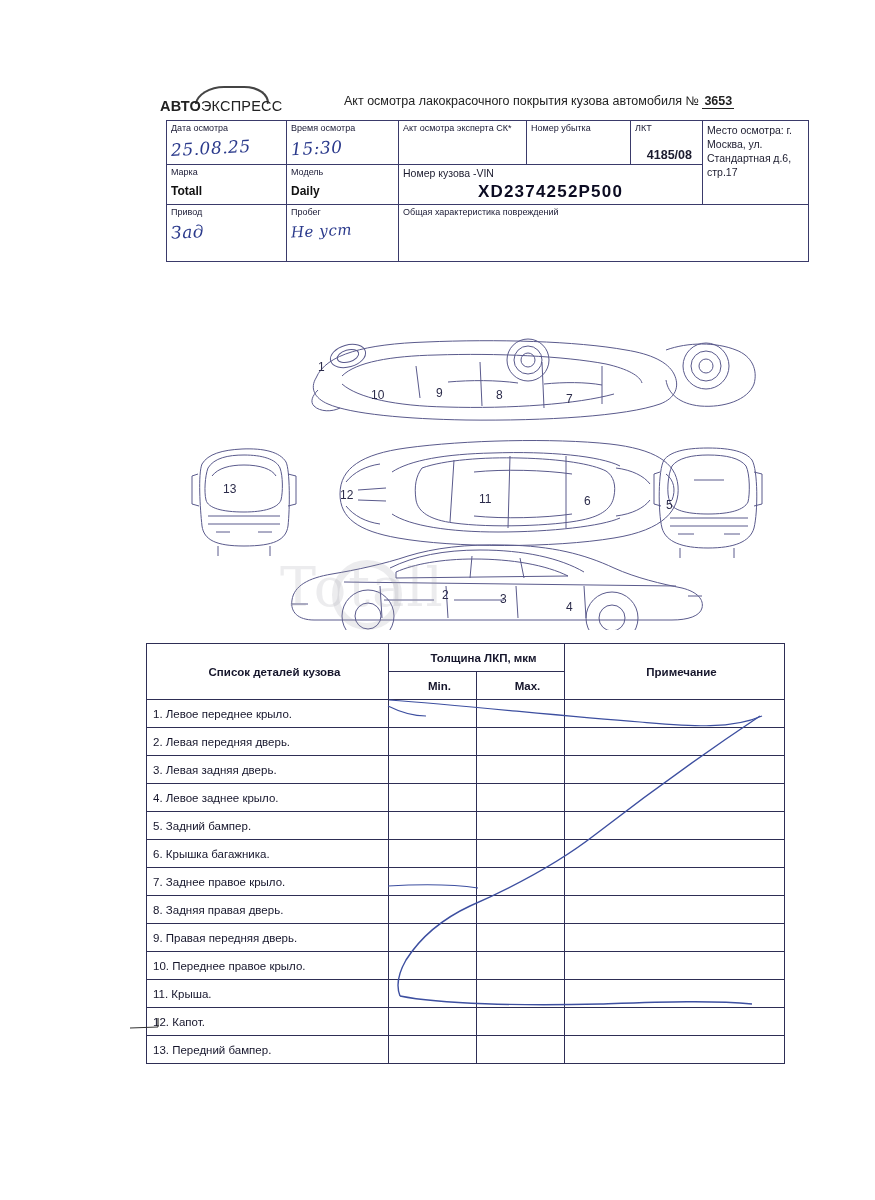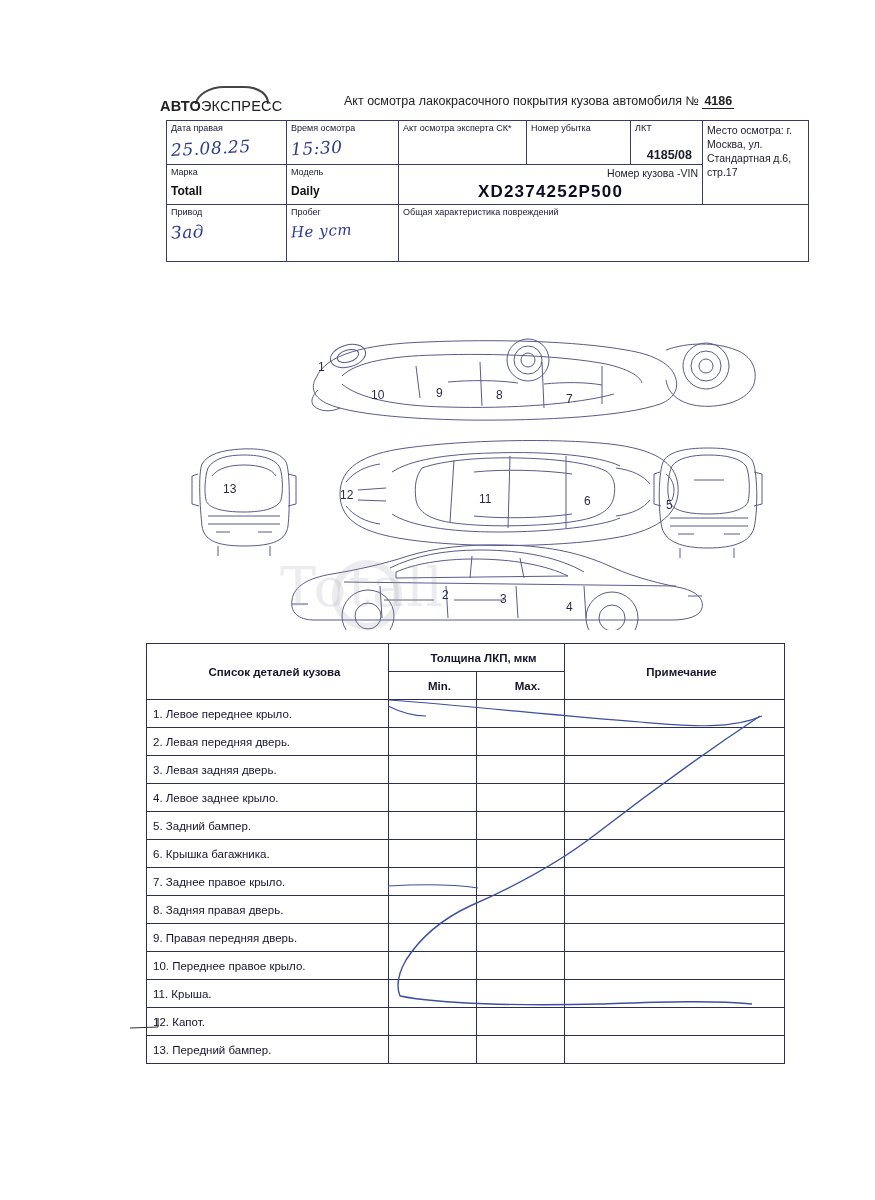--- a/index.html
+++ b/index.html
@@ -122,21 +122,21 @@
   }
   .hand.small { font-size: 15px; }
   .center { text-align: left; }
   .place {
     font-size: 10.5px;
     line-height: 14px;
     color: #1b1b2e;
     text-align: center;
   }
   .vin-label {
-    text-align: right;
+    text-align: left;
     font-size: 10.5px;
     display: block;
   }
   .vin-value {
     text-align: center;
     display: block;
     font-size: 17px;
     font-weight: bold;
     letter-spacing: 1.2px;
     color: #0b0b22;
@@ -237,37 +237,37 @@
 
 <div class="page">
 
   <div class="header">
     <div class="logo">
       <div class="logo-swoosh"></div>
       <div class="logo-text"><span>АВТО</span><span class="light">ЭКСПРЕСС</span></div>
     </div>
     <div class="header-title">
       <span>Акт осмотра лакокрасочного покрытия кузова автомобиля  №</span>
-      <span class="header-num">4186</span>
+      <span class="header-num">3653</span>
     </div>
   </div>
 
   <table class="info-table">
     <colgroup>
       <col style="width:120px">
       <col style="width:112px">
       <col style="width:128px">
       <col style="width:104px">
       <col style="width:72px">
       <col style="width:106px">
     </colgroup>
     <tbody>
         <tr>
       <td rowspan="1">
-        <span class="cell-label">Дата правая</span>
+        <span class="cell-label">Дата осмотра</span>
         <span class="hand">25.08.25</span>
       </td>
       <td>
         <span class="cell-label">Время осмотра</span>
         <span class="hand">15:30</span>
       </td>
       <td>
         <span class="cell-label">Акт осмотра эксперта СК*</span>
         <span class="cell-val"></span>
       </td>

